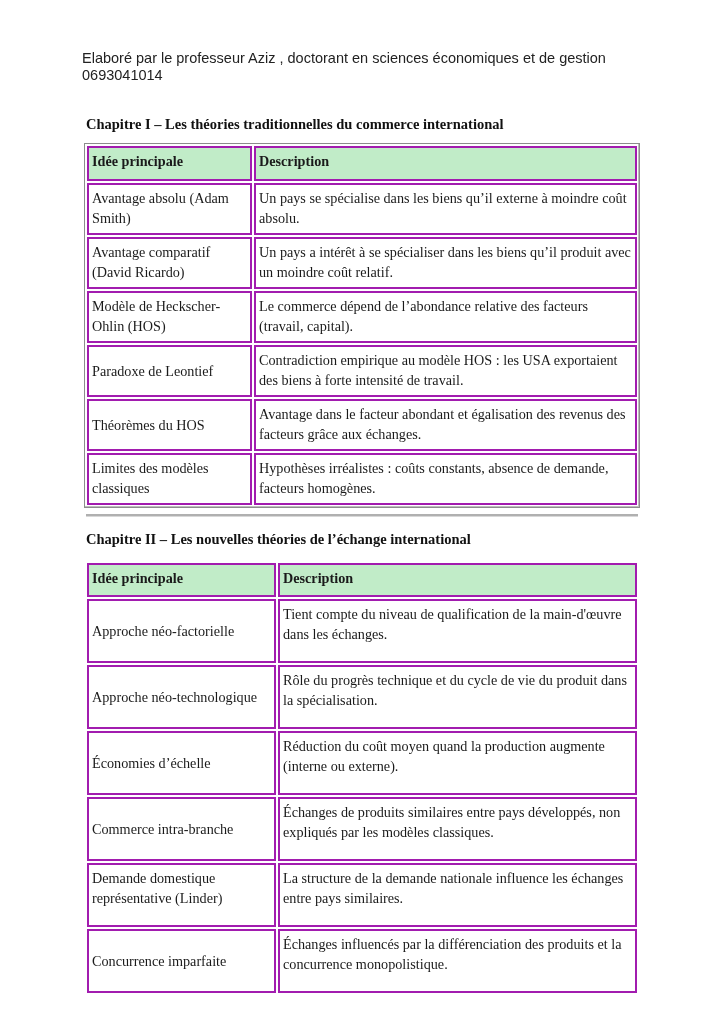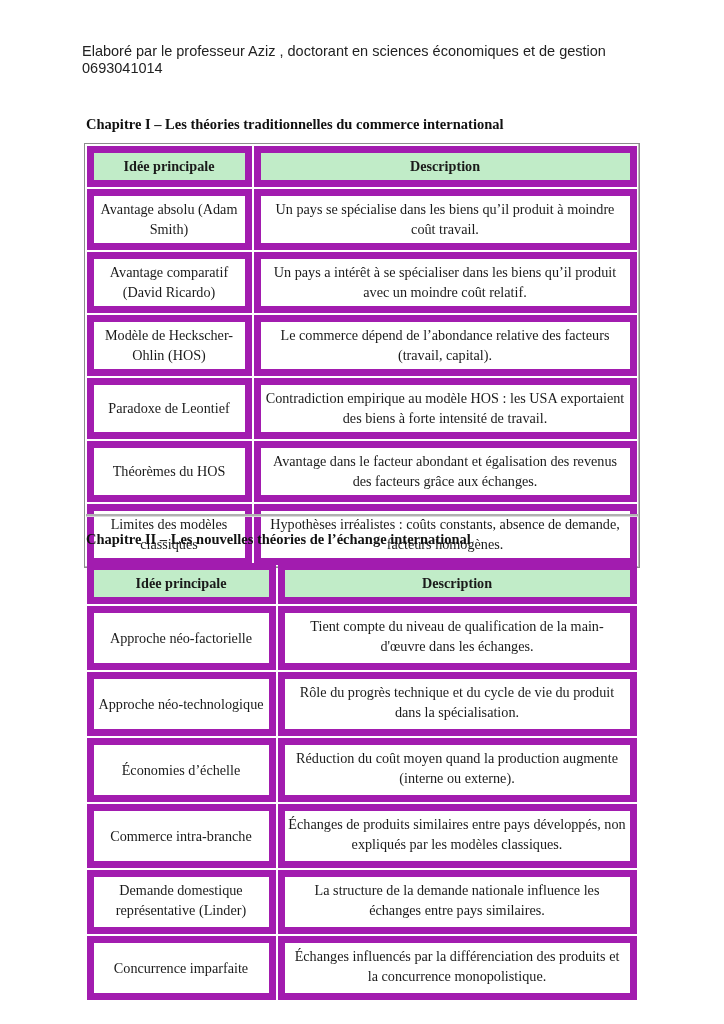--- a/index.html
+++ b/index.html
@@ -1,45 +1,45 @@
 <!DOCTYPE html>
 <html><head>
   <meta charset="utf-8">
   <style>
     html, body { margin: 0; padding: 0; background: #ffffff; }
     body {
       width: 724px; height: 1024px; position: relative; overflow: hidden;
       color: #1a1a1a;
     }
     .author {
-      position: absolute; left: 82px; top: 43px;
+      position: absolute; left: 82px; top: 50px;
       font-family: "Liberation Sans", sans-serif; font-size: 14.5px; line-height: 17px;
       color: #222;
     }
     .chapter-title {
       position: absolute; left: 86px;
       font-family: "Liberation Serif", serif; font-weight: bold; font-size: 14.5px;
       color: #111;
     }
     #ch1-title { top: 116px; text-align: center; }
     #ch2-title { top: 531px; }
 
     table.t {
       position: absolute;
       border-collapse: separate;
       border-spacing: 2px;
       font-family: "Liberation Serif", serif; font-size: 14.2px; line-height: 20px;
       color: #1a1a1a;
       table-layout: fixed;
     }
     table.t td, table.t th {
-      border: 7px solid #a21caf;
+      border: 2px solid #a21caf;
       padding: 3px 4px 4px 3px;
       vertical-align: top;
-      text-align: center;
+      text-align: left;
       box-sizing: border-box;
     }
     table.t th {
       background: #c1ecc8;
       font-weight: bold;
     }
     table.t td.mid { vertical-align: middle; }
 
     #table1 {
       left: 84px; top: 143px; width: 554px;
@@ -79,21 +79,21 @@
       <col class="c1">
       <col class="c2">
     </colgroup>
   <tbody>
       <tr class="h">
     <th>Idée principale</th>
     <th>Description</th>
   </tr>
   <tr class="r">
     <td>Avantage absolu (Adam Smith)</td>
-    <td>Un pays se spécialise dans les biens qu’il produit à moindre coût travail.</td>
+    <td>Un pays se spécialise dans les biens qu’il externe à moindre coût absolu.</td>
   </tr>
   <tr class="r">
     <td>Avantage comparatif (David Ricardo)</td>
     <td>Un pays a intérêt à se spécialiser dans les biens qu’il produit avec un moindre coût relatif.</td>
   </tr>
   <tr class="r">
     <td>Modèle de Heckscher-Ohlin (HOS)</td>
     <td>Le commerce dépend de l’abondance relative des facteurs (travail, capital).</td>
   </tr>
   <tr class="r">

